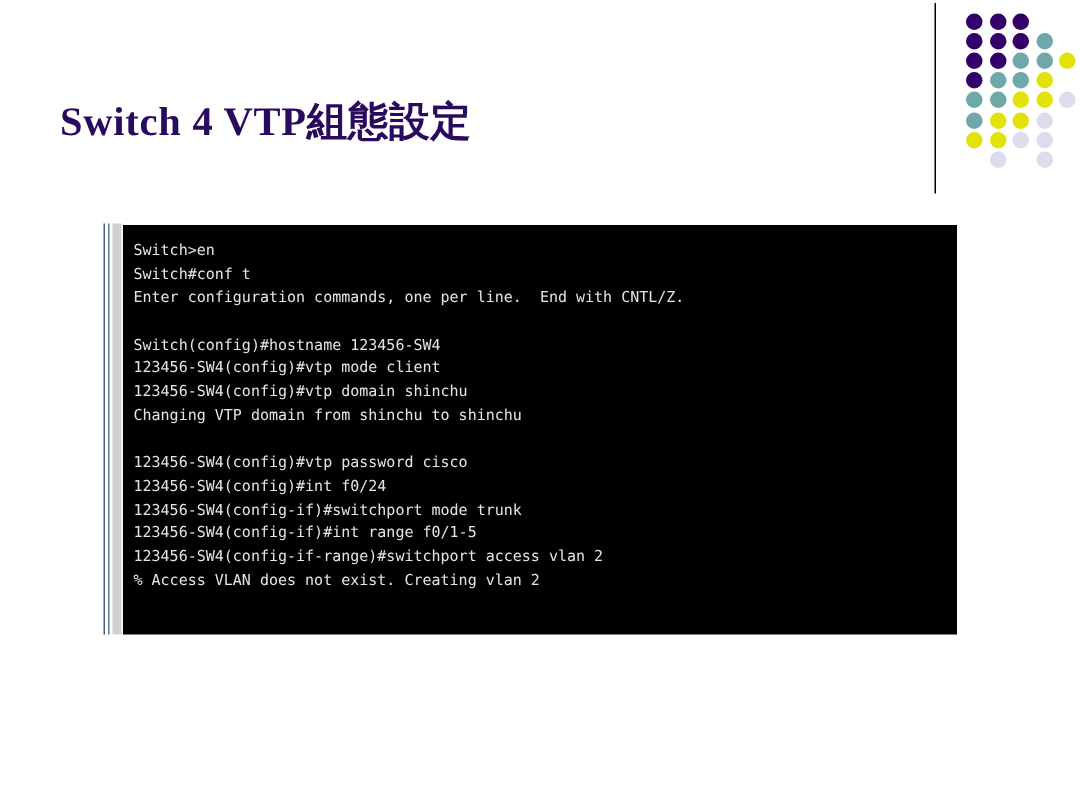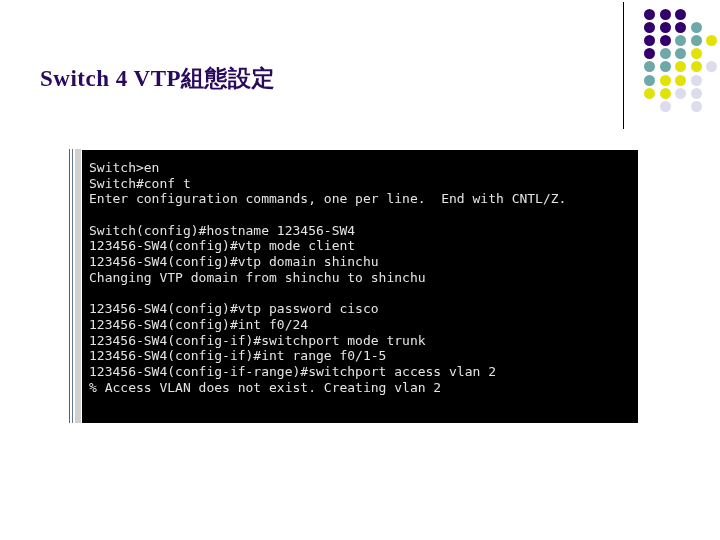--- a/index.html
+++ b/index.html
@@ -14,21 +14,21 @@
     overflow: hidden;
     position: relative;
   }
 
   
   #slide-title {
     position: absolute;
     left: 40px;
     top: 66px;
     font-family: "Liberation Serif", serif;
-    font-size: 23px;
+    font-size: 27px;
     font-weight: bold;
     color: #2a0a5e;
     letter-spacing: 0.5px;
     white-space: nowrap;
     line-height: 1.15;
   }
 
   
   #title-divider {
     position: absolute;
@@ -100,21 +100,21 @@
     width: 556px;
     height: 273px;
     background: #000000;
     overflow: hidden;
   }
   #terminal-lines {
     position: absolute;
     left: 7px;
     top: 10px;
     font-family: "DejaVu Sans Mono", "Liberation Mono", monospace;
-    font-size: 13px;
+    font-size: 10px;
     line-height: 15.7px;
     color: #e4e4e4;
     white-space: pre;
     letter-spacing: 0px;
   }
   #terminal-lines .line {
     height: 15.7px;
   }
   #terminal-lines .line.blank {
     height: 15.7px;

